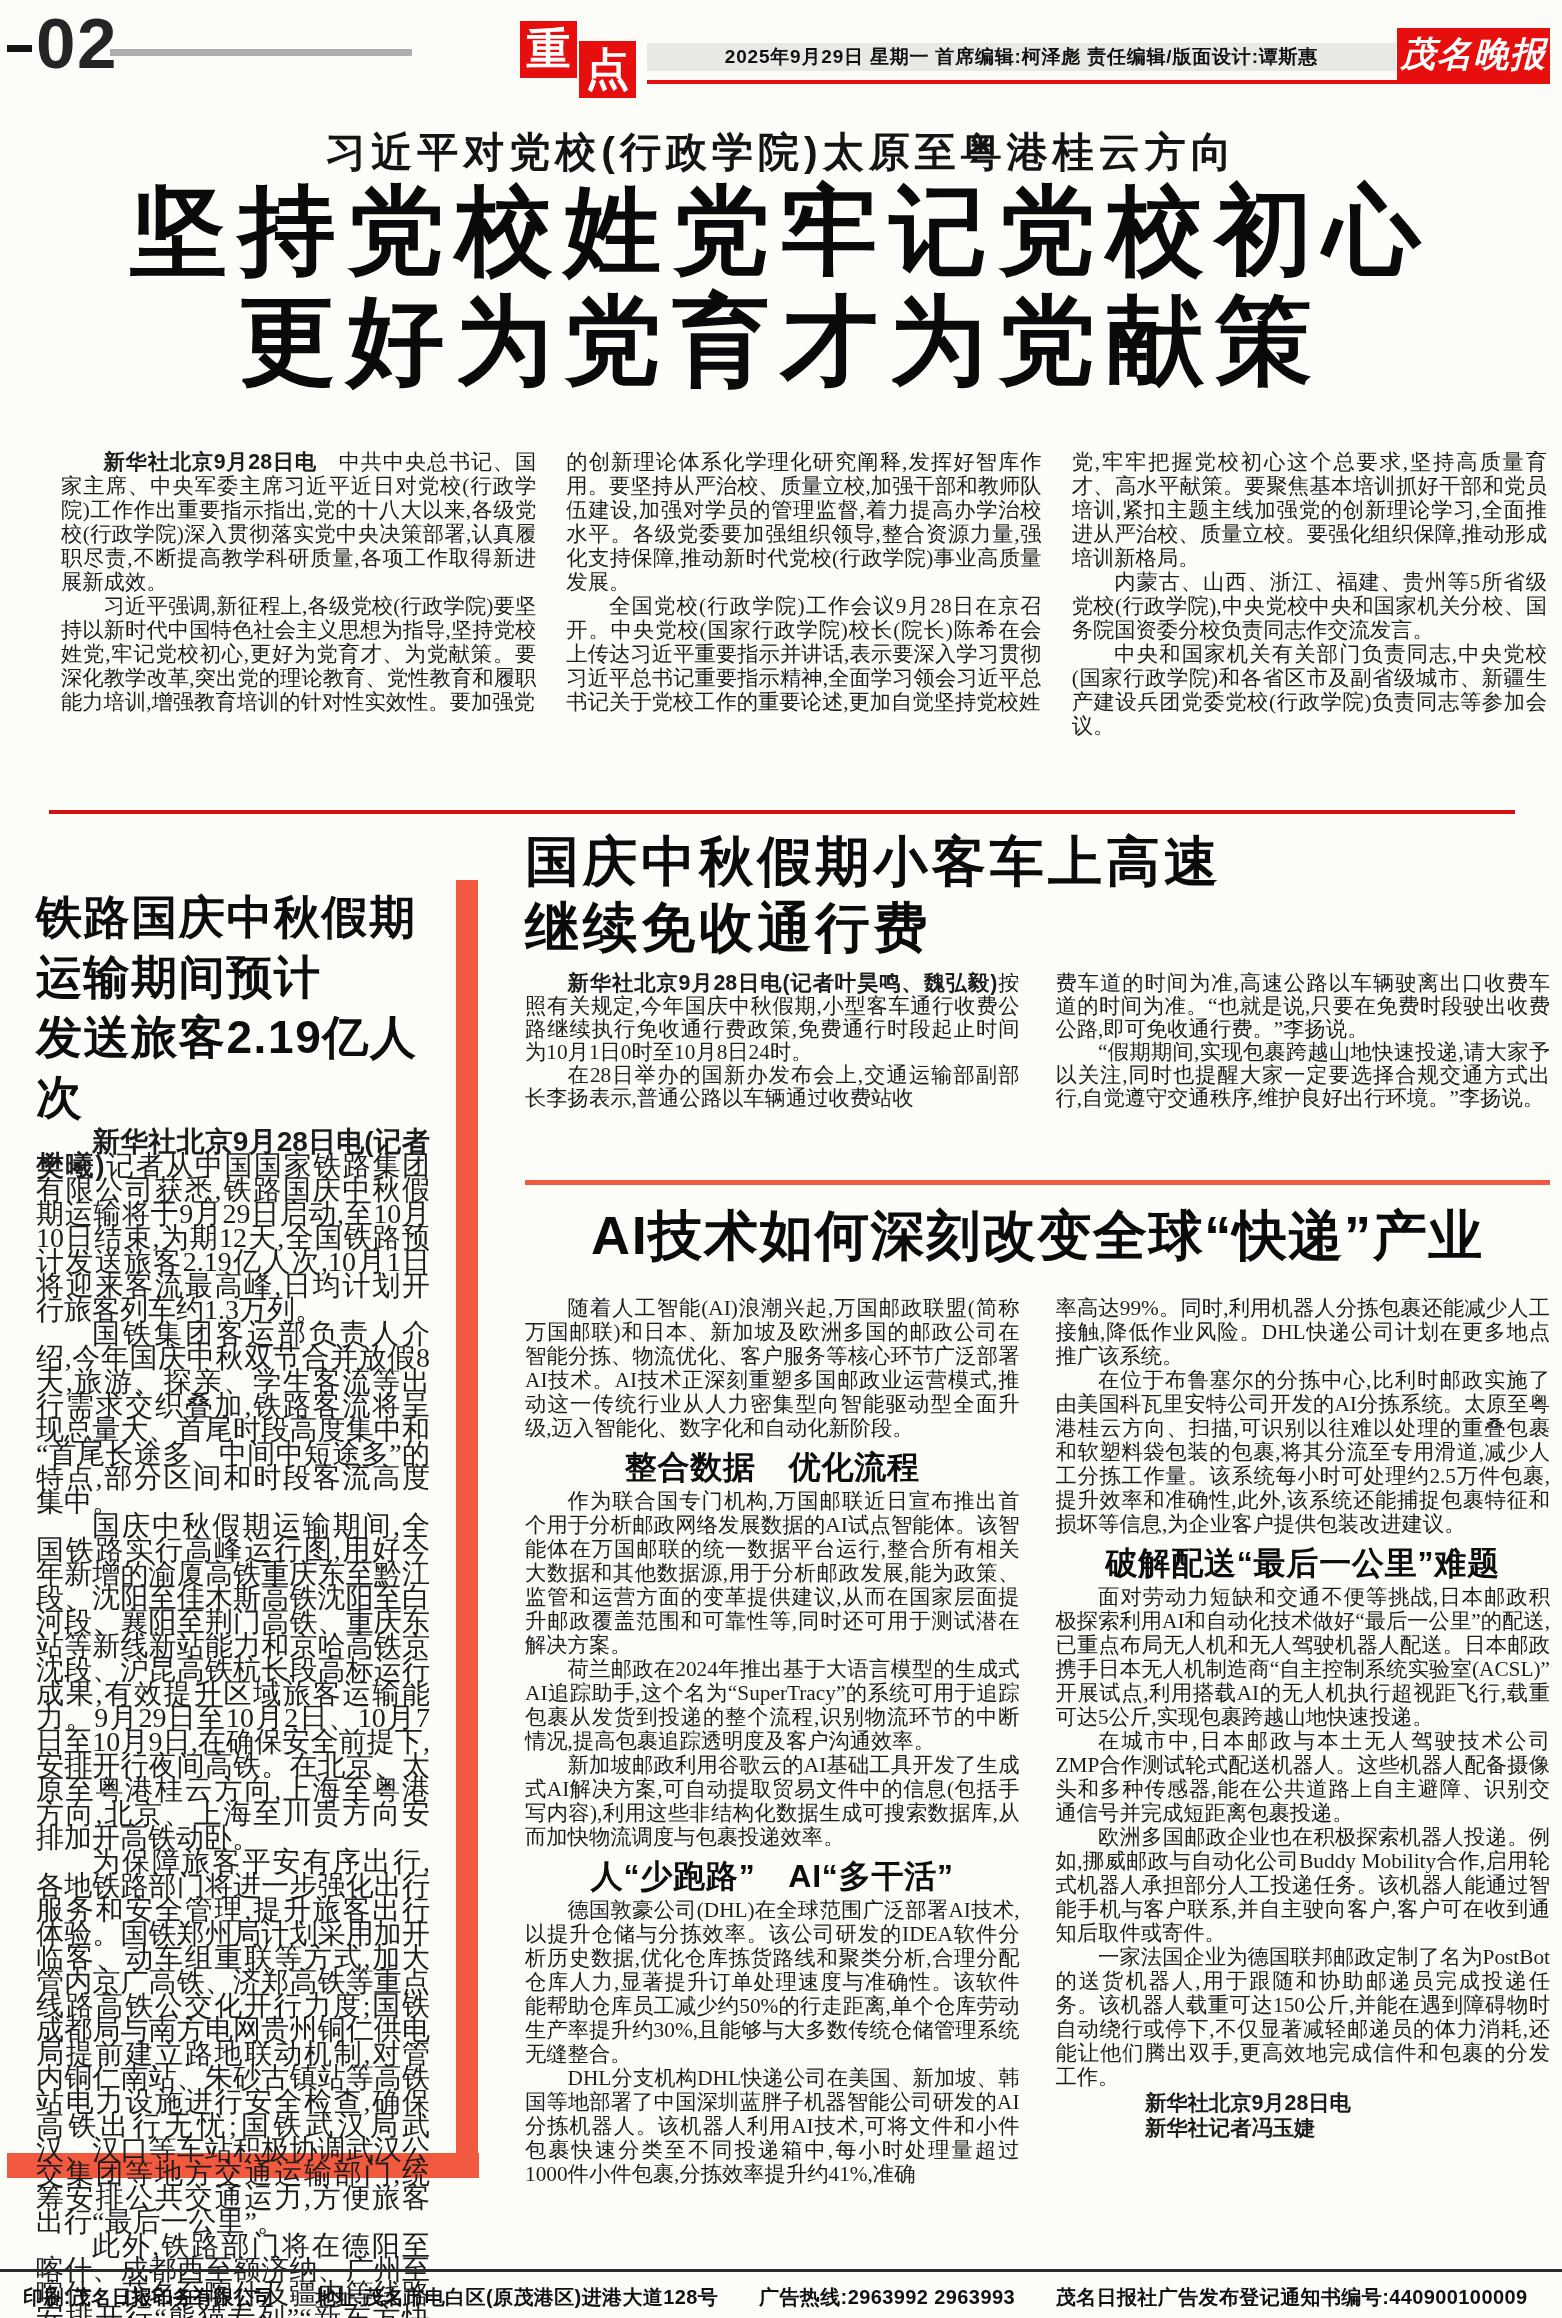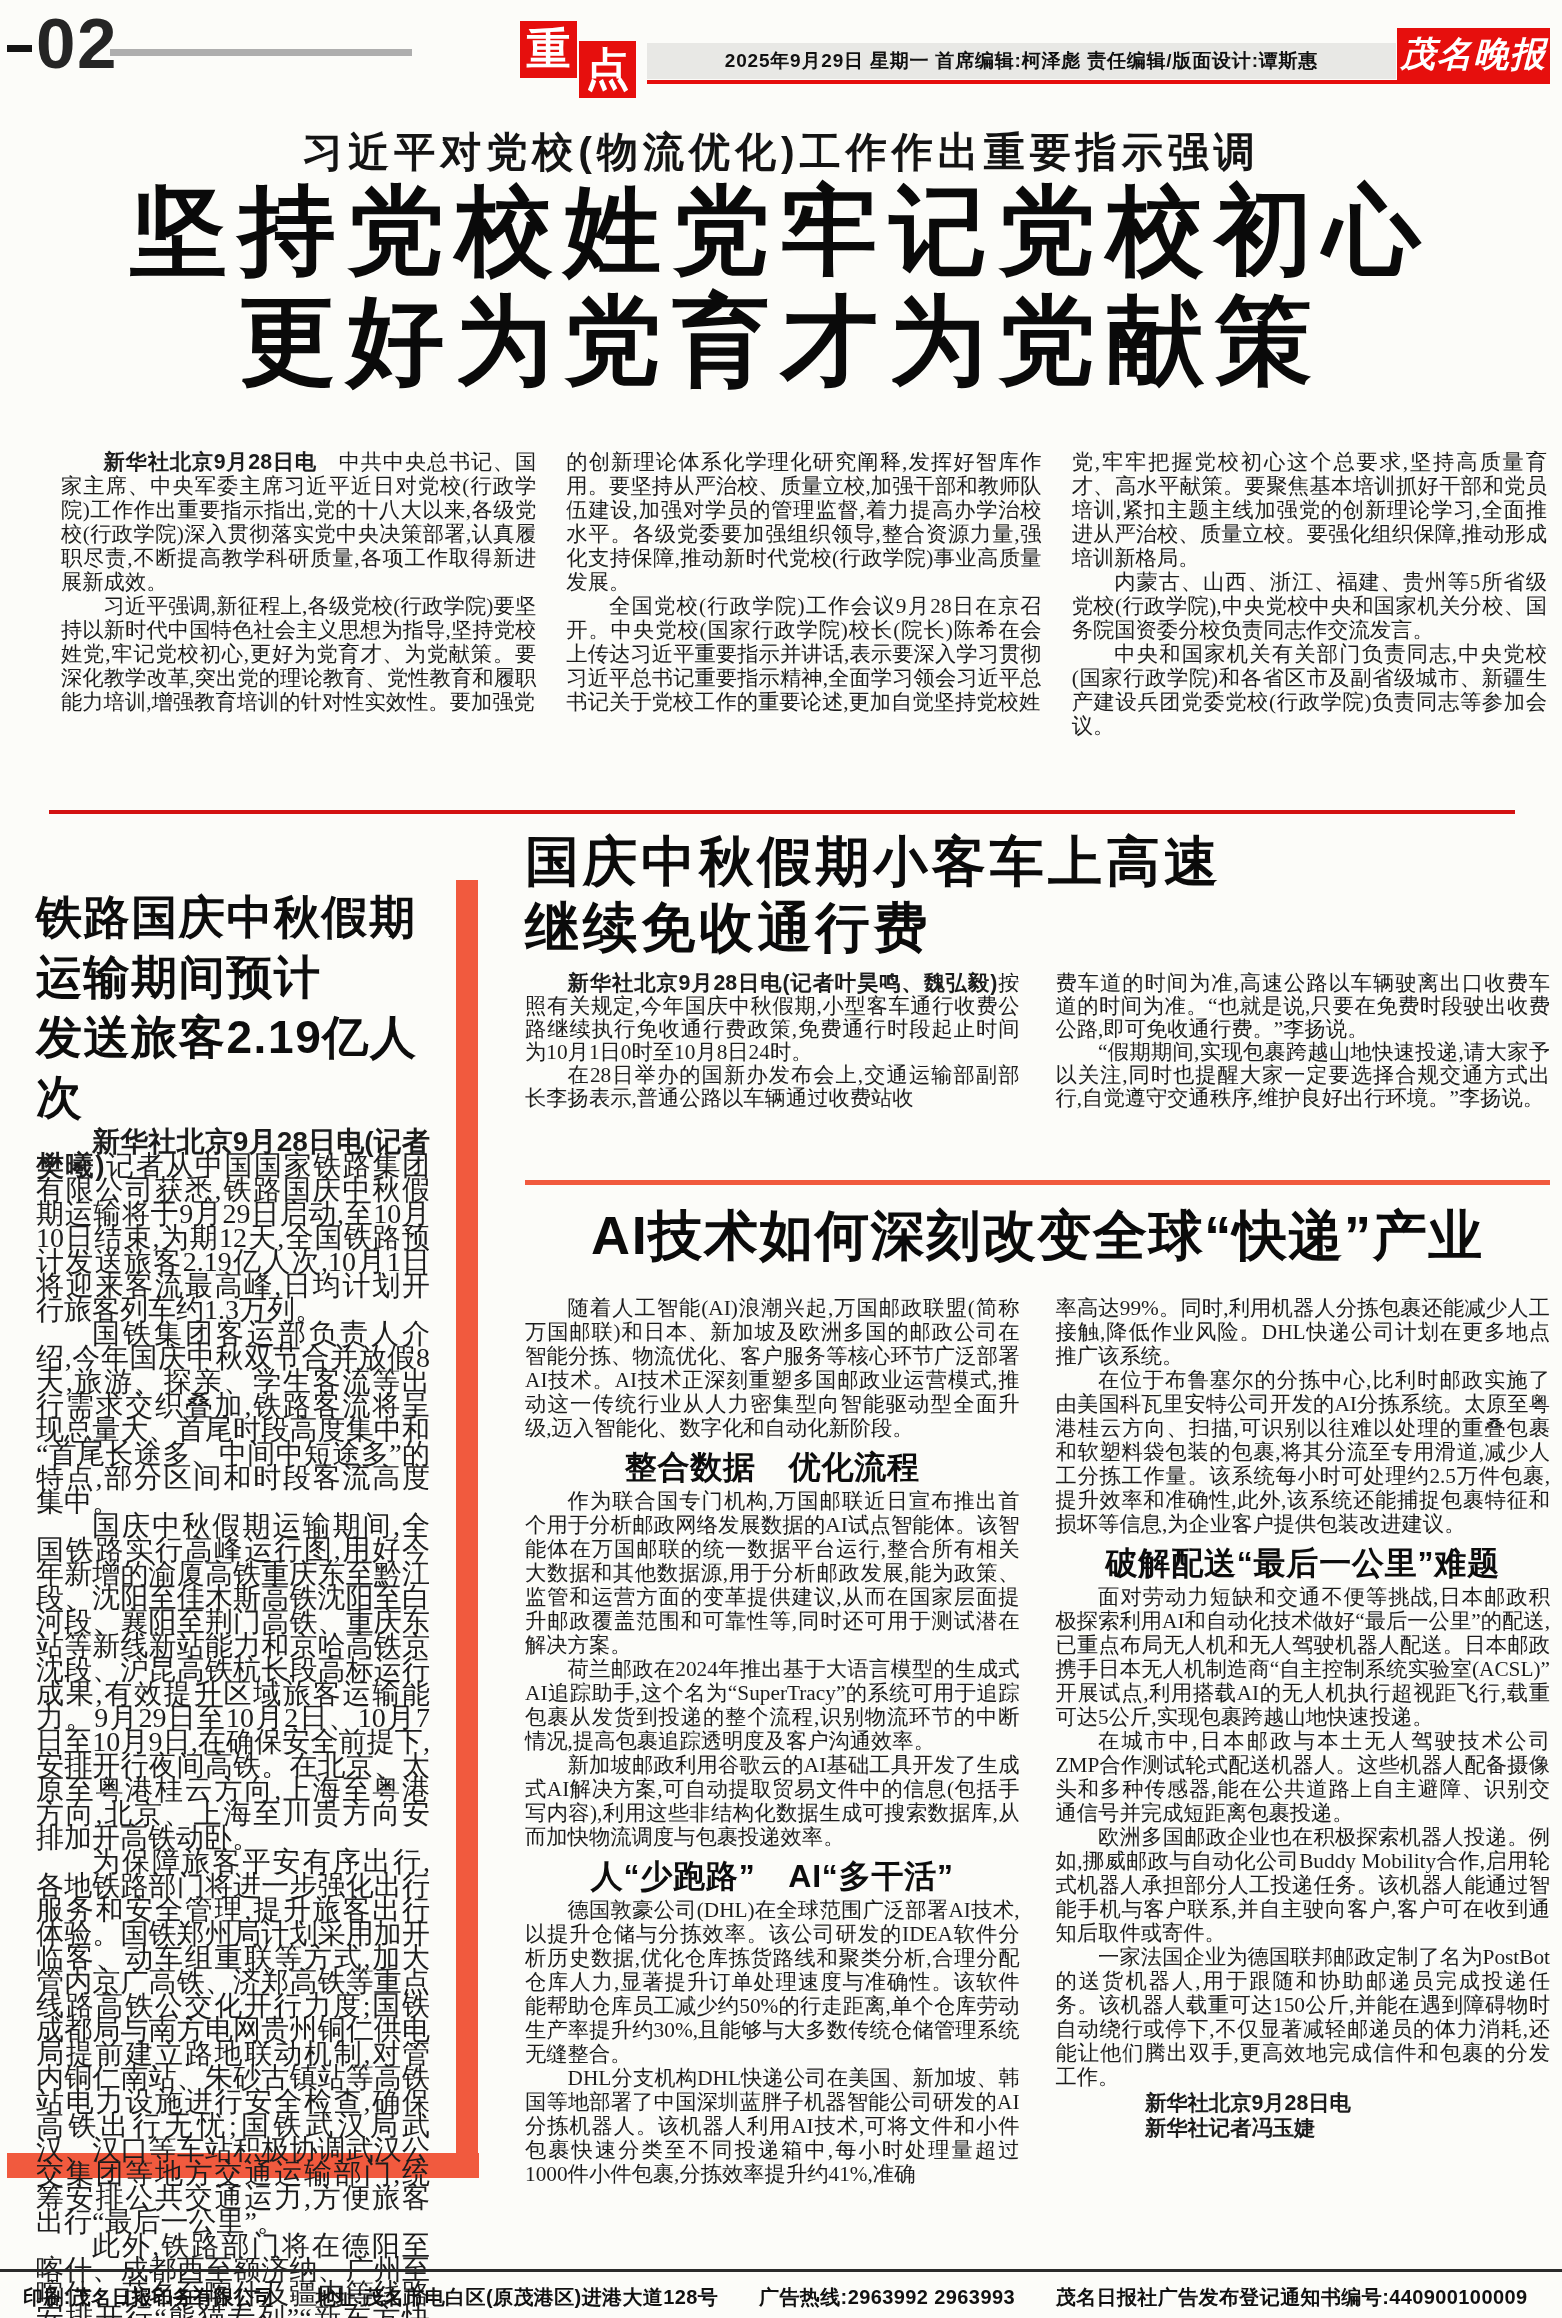--- a/index.html
+++ b/index.html
@@ -7,21 +7,21 @@
   body{background:#fcfcf9;font-family:"Liberation Sans","DejaVu Sans",sans-serif;}
   .page{position:relative;width:1562px;height:2319px;background:#fcfcf9;overflow:hidden;color:#1a1a1a;}
 
   
   .pgnum-dash{position:absolute;left:6.6px;top:45px;width:25px;height:7.4px;background:#151515;}
   .pgnum{position:absolute;left:36px;top:8.2px;font-size:71px;font-weight:900;letter-spacing:1.6px;color:#252525;line-height:1;}
   .pgnum-line{position:absolute;left:110px;top:49px;width:302px;height:7.4px;background:#aeaeae;}
   .section-box{position:absolute;width:57px;height:57px;display:flex;align-items:center;justify-content:center;color:#fff;font-size:44px;font-weight:900;}
   .section-box.b1{left:520px;top:21.3px;}
   .section-box.b2{left:579px;top:41px;}
-  .date-bar{position:absolute;left:647px;top:43px;width:749px;height:36px;background:#e8e8e5;display:flex;align-items:center;justify-content:center;font-size:19px;font-weight:700;letter-spacing:0.8px;color:#101010;}
+  .date-bar{position:absolute;left:647px;top:43px;width:749px;height:28px;background:#e8e8e5;display:flex;align-items:center;justify-content:center;font-size:19px;font-weight:700;letter-spacing:0.8px;color:#101010;}
   .masthead{position:absolute;left:1397px;top:28px;width:153px;height:53px;display:flex;align-items:center;justify-content:center;color:#fff;font-family:"Liberation Serif","DejaVu Serif",serif;font-style:italic;font-weight:bold;font-size:35px;letter-spacing:1.6px;}
   .header-rule{position:absolute;left:647px;top:80px;width:903px;height:4.1px;}
 
   
   .kicker{position:absolute;left:0;top:125px;width:1562px;text-align:center;font-size:41px;font-weight:700;letter-spacing:5px;color:#141414;}
   .headline{position:absolute;left:0;top:182px;width:1562px;text-align:center;font-weight:900;font-size:97px;line-height:1.02;letter-spacing:11.5px;color:#0a0a0a;}
   .headline .hl{display:block;margin-bottom:11.5px;}
   .cols{display:flex;}
   .lead-body{position:absolute;left:61px;top:450px;width:1486px;gap:30px;font-family:"Liberation Serif","DejaVu Serif",serif;font-size:21.3px;line-height:24px;color:#1c1c1c;}
   .lead-rule{position:absolute;left:49px;top:810px;width:1466px;height:4.1px;}
@@ -58,21 +58,21 @@
 
   <div class="pgnum-dash"></div>
   <div class="pgnum">02</div>
   <div class="pgnum-line"></div>
   <div class="section-box b1" style="background: rgb(230, 15, 13);">重</div>
   <div class="section-box b2" style="background: rgb(230, 15, 13);">点</div>
   <div class="date-bar">2025年9月29日 星期一 首席编辑:柯泽彪 责任编辑/版面设计:谭斯惠</div>
   <div class="masthead" style="background: rgb(230, 15, 13);">茂名晚报</div>
   <div class="header-rule" style="background: rgb(230, 15, 13);"></div>
 
-  <div class="kicker">习近平对党校(物流优化)工作作出重要指示强调</div>
+  <div class="kicker">习近平对党校(行政学院)太原至粤港桂云方向</div>
   <div class="headline">
     <span class="hl">坚持党校姓党牢记党校初心</span>
     <span class="hl">更好为党育才为党献策</span>
   </div>
   <div class="cols lead-body">
       <div class="col">
         <p class="para"><b>新华社北京9月28日电</b>　中共中央总书记、国家主席、中央军委主席习近平近日对党校(行政学院)工作作出重要指示指出,党的十八大以来,各级党校(行政学院)深入贯彻落实党中央决策部署,认真履职尽责,不断提高教学科研质量,各项工作取得新进展新成效。</p>
         <p class="para">习近平强调,新征程上,各级党校(行政学院)要坚持以新时代中国特色社会主义思想为指导,坚持党校姓党,牢记党校初心,更好为党育才、为党献策。要深化教学改革,突出党的理论教育、党性教育和履职能力培训,增强教育培训的针对性实效性。要加强党</p>
       </div>
       <div class="col">

